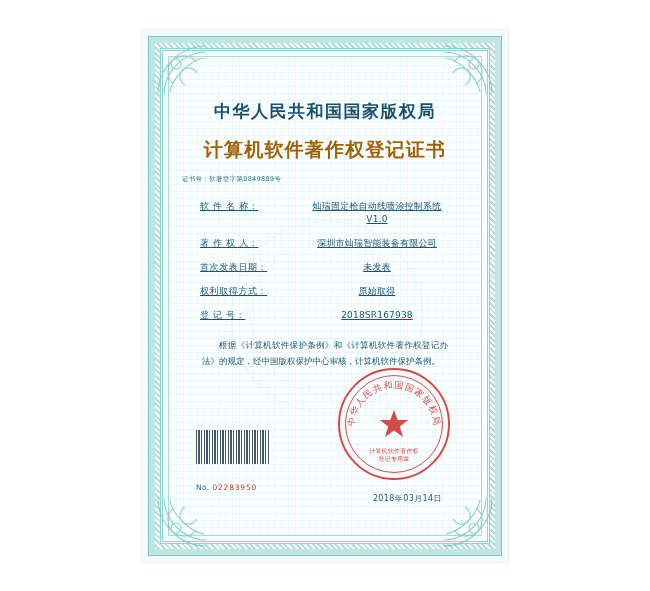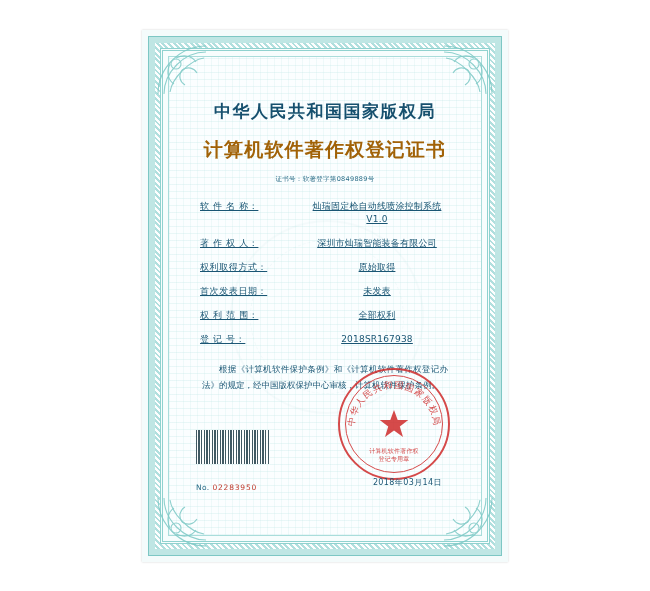--- a/index.html
+++ b/index.html
@@ -133,21 +133,20 @@
     text-align: center;
     font-family: "DejaVu Serif", "Liberation Serif", serif;
     font-size: 19px;
     font-weight: bold;
     letter-spacing: 1.2px;
     color: #a16207;
     margin-top: 14px;
   }
 
   .cert-number {
-    text-align: center;
     font-size: 6.5px;
     color: #2a6c87;
     margin-top: 12px;
     letter-spacing: 0.3px;
   }
 
   .fields {
     margin-top: 16px;
     padding-left: 18px;
     padding-right: 10px;
@@ -256,21 +255,21 @@
     color: #2a6c87;
     letter-spacing: 0.4px;
   }
   .doc-no .no-digits {
     color: #c0392b;
     letter-spacing: 0.8px;
   }
   .issue-date {
     position: absolute;
     right: 26px;
-    bottom: 34px;
+    bottom: 18px;
     font-size: 8px;
     color: #1a5674;
     letter-spacing: 0.4px;
   }
 </style>
 </head>
 <body>
 
 <div id="certificate-page">
 
@@ -357,33 +356,29 @@
           </div>
         </div>
 
         <div class="field-row">
           <div class="field-label">著 作 权 人：</div>
           <div class="field-value">深圳市灿瑞智能装备有限公司</div>
         </div>
 
 
         <div class="field-row">
+          <div class="field-label">首次发表日期：</div>
+          <div class="field-value">未发表</div>
+        </div>
+
+        <div class="field-row">
           <div class="field-label">权利取得方式：</div>
           <div class="field-value">原始取得</div>
         </div>
 
-        <div class="field-row">
-          <div class="field-label">首次发表日期：</div>
-          <div class="field-value">未发表</div>
-        </div>
-
-        <div class="field-row">
-          <div class="field-label">权 利 范 围：</div>
-          <div class="field-value">全部权利</div>
-        </div>
 
         <div class="field-row">
           <div class="field-label">登 记 号：</div>
           <div class="field-value">2018SR167938</div>
         </div>
 
       </div>
 
       <div class="statement">根据《计算机软件保护条例》和《计算机软件著作权登记办法》的规定，经中国版权保护中心审核，计算机软件保护条例。</div>
 

